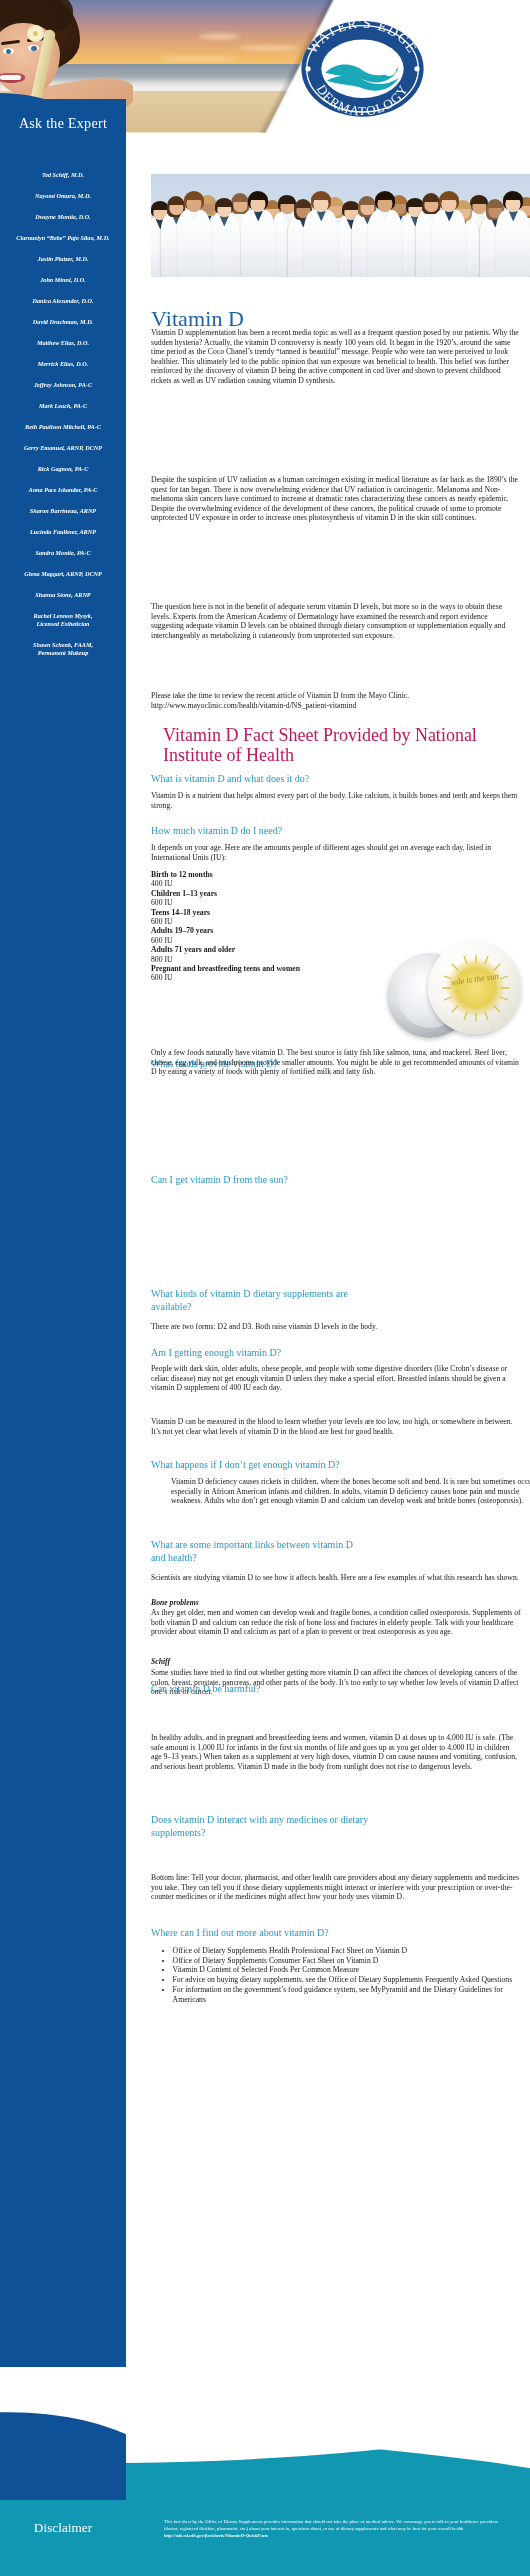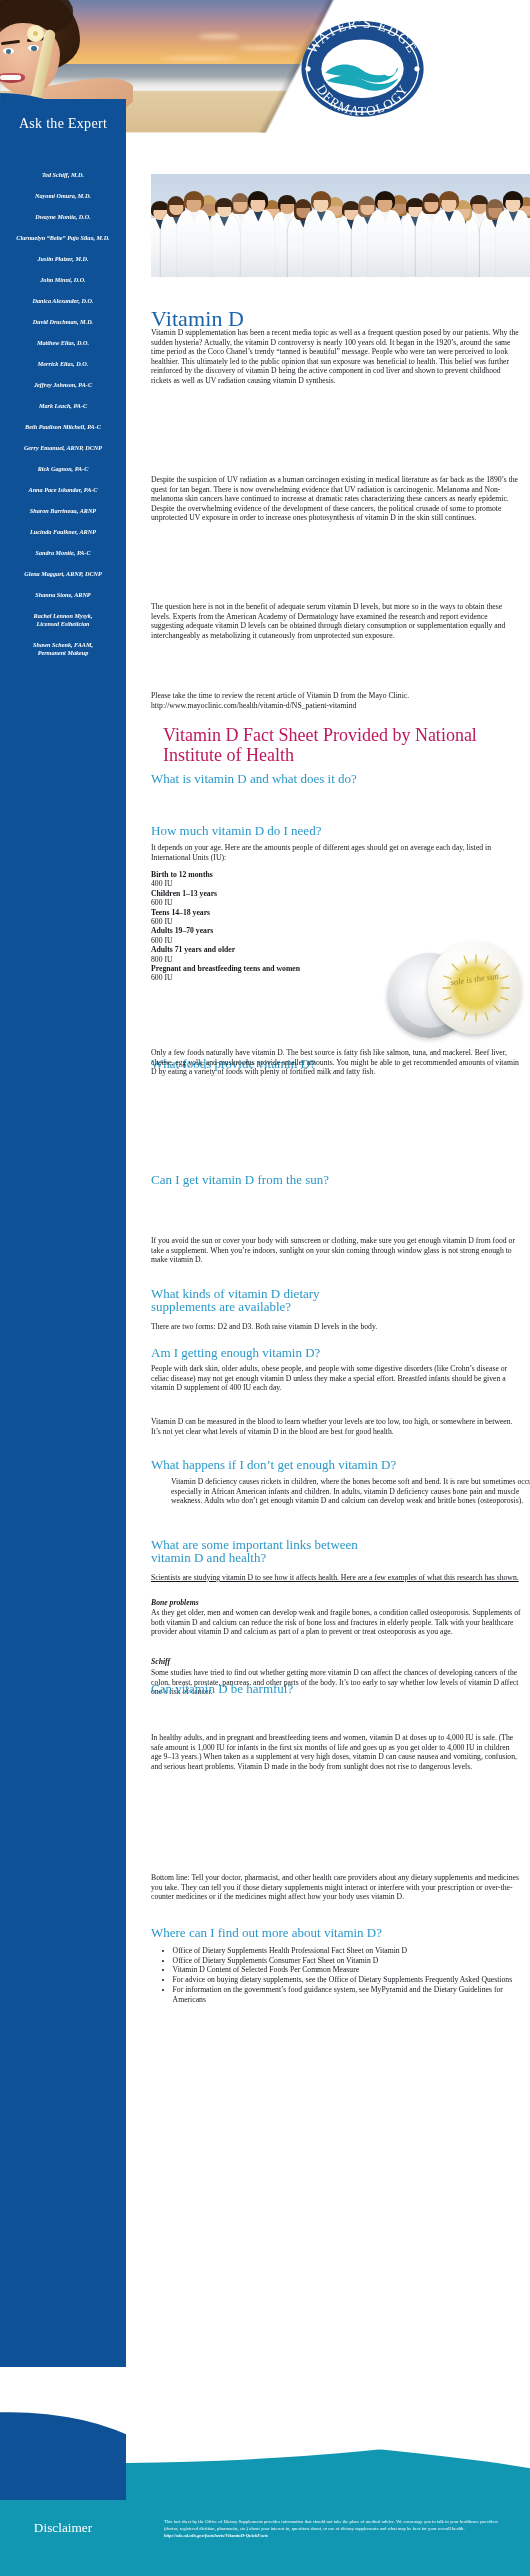--- a/index.html
+++ b/index.html
@@ -175,21 +175,21 @@
   }
   h2.bigtitle {
     position:absolute; left:163px; margin:0; padding:0;
     color:#be185d; font-weight:normal;
     font-size:18px; line-height:20px;
     font-family:"Liberation Serif", serif; width:371px;
   }
   h3.qhead {
     position:absolute; left:151px; margin:0; padding:0;
     color:#2a98c8; font-weight:normal;
-    font-size:13px; line-height:13.3px;
+    font-size:10px; line-height:13.3px;
     font-family:"Liberation Serif", serif; width:371px;
   }
   .bold-line { font-weight:bold; }
   .ital-head { font-style:italic; font-weight:bold; }
 
   ul.bullets { position:absolute; left:162px; margin:0; padding:0 0 0 10.6px; width:361px;
                font-size:7.7px; line-height:9.7px; color:#16181c; }
   ul.bullets li { margin:0 0 0 0; }
 
   
@@ -522,20 +522,21 @@
   <h1 class="title" style="top:302px;margin-top:6px;">Vitamin D</h1>
 
   <div class="body-text" id="art-p0" style="top:328px;">Vitamin D supplementation has been a recent media topic as well as a frequent question posed by our patients.  Why the sudden hysteria? Actually, the vitamin D controversy is nearly 100 years old.  It began in the 1920’s, around the same time period as the Coco Chanel’s trendy “tanned is beautiful” message. People who were tan were perceived to look healthier. This ultimately led to the public opinion that sun exposure was beneficial to health. This belief was further reinforced by the discovery of vitamin D being the active component in cod liver and shown to prevent childhood rickets as well as UV radiation causing vitamin D synthesis.</div>
   <div class="body-text" id="art-p1" style="top:475px;">Despite the suspicion of UV radiation as a human carcinogen existing in medical literature as far back as the 1890’s the quest for tan began. There is now overwhelming evidence that UV radiation is carcinogenic. Melanoma and Non-melanoma skin cancers have continued to increase at dramatic rates characterizing these cancers as nearly epidemic. Despite the overwhelming evidence of the development of these cancers, the political crusade of some to promote unprotected UV exposure in order to increase ones photosynthesis of vitamin D in the skin still continues.</div>
   <div class="body-text" id="art-p2" style="top:602px;">The question here is not in the benefit of adequate serum vitamin D levels, but more so in the ways to obtain these levels.  Experts from the American Academy of Dermatology have examined the research and report evidence suggesting adequate vitamin D levels can be obtained through dietary consumption or supplementation equally and interchangeably as metabolizing it cutaneously from unprotected sun exposure.</div>
   <div class="body-text" id="art-p3" style="top:691px;">Please take the time to review the recent article of Vitamin D from the Mayo Clinic. http://www.mayoclinic.com/health/vitamin-d/NS_patient-vitamind</div>
 
   <h2 class="bigtitle" style="top:725px;">Vitamin D Fact Sheet Provided by National Institute of Health</h2>
 
   <h3 class="qhead" style="top:772px;">What is vitamin D and what does it do?</h3>
+  <div class="body-text" style="top:791px;">Vitamin D is a nutrient that helps almost every part of the body. Like calcium, it builds bones and teeth and keeps them strong.</div>
 
   <h3 class="qhead" style="top:824px;">How much vitamin D do I need?</h3>
   <div class="body-text" style="top:843px;">It depends on your age. Here are the amounts people of different ages should get on average each day, listed in International Units (IU):</div>
 
   <div class="body-text" id="dose-list" style="top:870px;width:219px;line-height:9.4px;">
       <div class="bold-line">Birth to 12 months</div>
       <div>400 IU</div>
       <div class="bold-line">Children 1–13 years</div>
       <div>600 IU</div>
       <div class="bold-line">Teens 14–18 years</div>
@@ -573,42 +574,42 @@
         </g>
       </svg>
       <div class="pill-text">sole is the sun</div>
     </div>
   </div>
 
   <h3 class="qhead" style="top:1057px;">What foods provide vitamin D?</h3>
   <div class="body-text" style="top:1048px;">Only a few foods naturally have vitamin D. The best source is fatty fish like salmon, tuna, and mackerel. Beef liver, cheese, egg yolk, and mushrooms provide smaller amounts. You might be able to get recommended amounts of vitamin D by eating a variety of foods with plenty of fortified milk and fatty fish.</div>
 
   <h3 class="qhead" style="top:1173px;">Can I get vitamin D from the sun?</h3>
-  <div class="body-text" style="top:1236px;">If you avoid the sun or cover your body with sunscreen or clothing, make sure you get enough vitamin D from food or take a supplement. When you’re indoors, sunlight on your skin coming through window glass is not strong enough to make vitamin D.</div>
 
   <h3 class="qhead" style="top:1287px;width:212px;">What kinds of vitamin D dietary supplements are available?</h3>
   <div class="body-text" style="top:1322px;">There are two forms: D2 and D3. Both raise vitamin D levels in the body.</div>
 
   <h3 class="qhead" style="top:1346px;">Am I getting enough vitamin D?</h3>
   <div class="body-text" style="top:1364px;">People with dark skin, older adults, obese people, and people with some digestive disorders (like Crohn’s disease or celiac disease) may not get enough vitamin D unless they make a special effort. Breastfed infants should be given a vitamin D supplement of 400 IU each day.</div>
   <div class="body-text" style="top:1417px;">Vitamin D can be measured in the blood to learn whether your levels are too low, too high, or somewhere in between. It’s not yet clear what levels of vitamin D in the blood are best for good health.</div>
 
   <h3 class="qhead" style="top:1458px;">What happens if I don’t get enough vitamin D?</h3>
   <div class="body-text" style="top:1477px;margin-left:20px;">Vitamin D deficiency causes rickets in children, where the bones become soft and bend. It is rare but sometimes occurs, especially in African American infants and children. In adults, vitamin D deficiency causes bone pain and muscle weakness. Adults who don’t get enough vitamin D and calcium can develop weak and brittle bones (osteoporosis).</div>
 
   <h3 class="qhead" style="top:1538px;width:212px;">What are some important links between vitamin D and health?</h3>
-  <div class="body-text" style="top:1573px;text-decoration:underline;">Scientists are studying vitamin D to see how it affects health. Here are a few examples of what this research has shown.</div>
+  <div class="body-text" style="top:1573px;">Scientists are studying vitamin D to see how it affects health. Here are a few examples of what this research has shown.</div>
   <div class="body-text ital-head" style="top:1598px;">Bone problems</div>
   <div class="body-text" style="top:1608px;">As they get older, men and women can develop weak and fragile bones, a condition called osteoporosis. Supplements of both vitamin D and calcium can reduce the risk of bone loss and fractures in elderly people. Talk with your healthcare provider about vitamin D and calcium as part of a plan to prevent or treat osteoporosis as you age.</div>
   <div class="body-text ital-head" style="top:1657px;">Schiff</div>
   <div class="body-text" style="top:1668px;">Some studies have tried to find out whether getting more vitamin D can affect the chances of developing cancers of the colon, breast, prostate, pancreas, and other parts of the body. It’s too early to say whether low levels of vitamin D affect one’s risk of cancer.</div>
 
   <h3 class="qhead" style="top:1682px;">Can vitamin D be harmful?</h3>
   <div class="body-text" style="top:1733px;">In healthy adults, and in pregnant and breastfeeding teens and women, vitamin D at doses up to 4,000 IU is safe. (The safe amount is 1,000 IU for infants in the first six months of life and goes up as you get older to 4,000 IU in children age 9–13 years.) When taken as a supplement at very high doses, vitamin D can cause nausea and vomiting, confusion, and serious heart problems. Vitamin D made in the body from sunlight does not rise to dangerous levels.</div>
 
+  <h3 class="qhead" style="top:1813px;width:252px;">Does vitamin D interact with any medicines or dietary supplements?</h3>
   <div class="body-text" style="top:1873px;">Bottom line: Tell your doctor, pharmacist, and other health care providers about any dietary supplements and medicines you take. They can tell you if those dietary supplements might interact or interfere with your prescription or over-the-counter medicines or if the medicines might affect how your body uses vitamin D.</div>
 
   <h3 class="qhead" style="top:1926px;">Where can I find out more about vitamin D?</h3>
   <ul class="bullets" id="link-list" style="top:1946px;">
       <li>Office of Dietary Supplements Health Professional Fact Sheet on Vitamin D</li>
       <li>Office of Dietary Supplements Consumer Fact Sheet on Vitamin D</li>
       <li>Vitamin D Content of Selected Foods Per Common Measure</li>
       <li>For advice on buying dietary supplements, see the Office of Dietary Supplements Frequently Asked Questions</li>
       <li>For information on the government’s food guidance system, see MyPyramid and the Dietary Guidelines for Americans</li>
     </ul>

